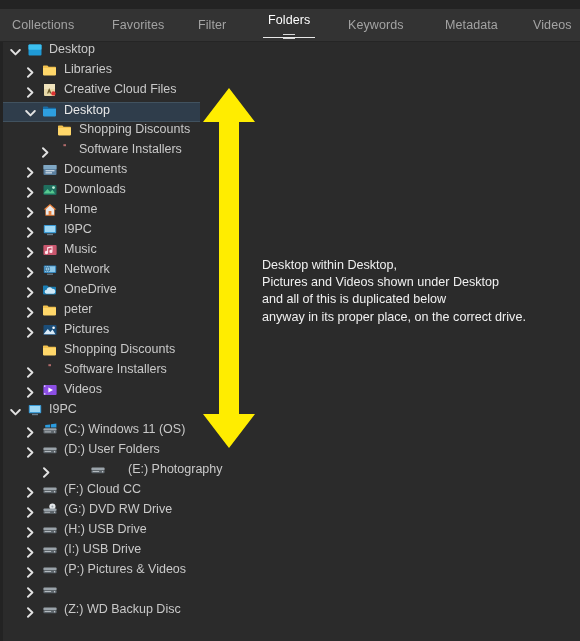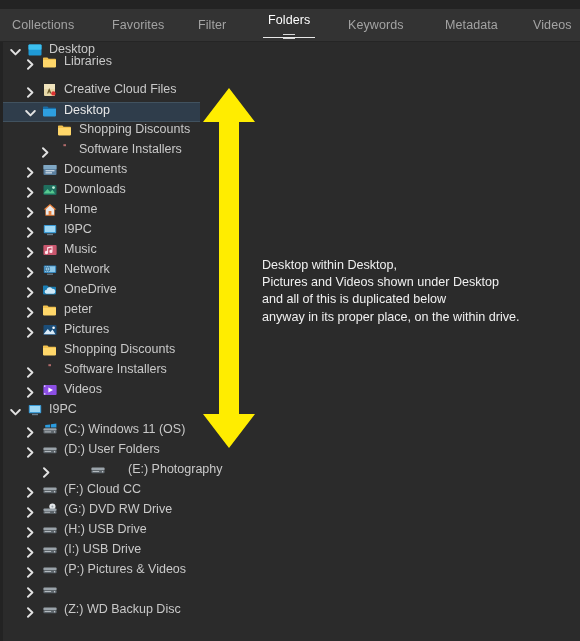--- a/index.html
+++ b/index.html
@@ -125,21 +125,21 @@
           </span>
           <span style="display: inline-block; flex: 0 0 auto; width: 5px;"></span>
           <span class="ico">
             <svg viewBox="0 0 16 16">
               <rect x="1.5" y="2.5" width="13" height="11" rx="1" fill="#1f9ad6"></rect>
               <rect x="1.5" y="2.5" width="13" height="5.2" rx="1" fill="#3cc0f0"></rect>
             </svg>
           </span>
           <span class="label">Desktop</span>
         </div>
-        <div class="row" style="position: absolute; left: 0px; top: 12px; width: 577px;">
+        <div class="row" style="position: absolute; left: 0px; top: 20px; width: 577px;">
           <span style="display: inline-block; flex: 0 0 auto; width: 21px;"></span>
           <span class="twisty">
             <svg width="9" height="11" viewBox="0 0 9 11">
               <path d="M2 1.2 6.4 5.5 2 9.8" stroke="#e2e2e2" stroke-width="1.9" fill="none" stroke-linecap="round" stroke-linejoin="round"></path>
             </svg>
           </span>
           <span style="display: inline-block; flex: 0 0 auto; width: 5px;"></span>
           <span class="ico">
             <svg viewBox="0 0 16 16">
               <path d="M1 4.2a.8.8 0 0 1 .8-.8h3.6l1.2 1.3h6.6a.8.8 0 0 1 .8.8v6.3a.8.8 0 0 1-.8.8H1.8a.8.8 0 0 1-.8-.8z" fill="#f2c14e"></path>
@@ -611,17 +611,17 @@
       </div>
 
     <svg class="arrow" viewBox="0 0 56 360" style="top: 46px; height: 360px; left: 198px;">
       <polygon id="arrowpoly" points="28,0 54,34 38,34 38,326 54,326 28,360 2,326 18,326 18,34 2,34" fill="#ffed00"></polygon>
     </svg>
 
     <div class="annot" id="annot">
         <div>Desktop within Desktop,</div>
         <div>Pictures and Videos shown under Desktop</div>
         <div>and all of this is duplicated below</div>
-        <div>anyway in its proper place, on the within drive.</div>
+        <div>anyway in its proper place, on the correct drive.</div>
       </div>
   </div>
 
 </div>
 
 </body></html>

